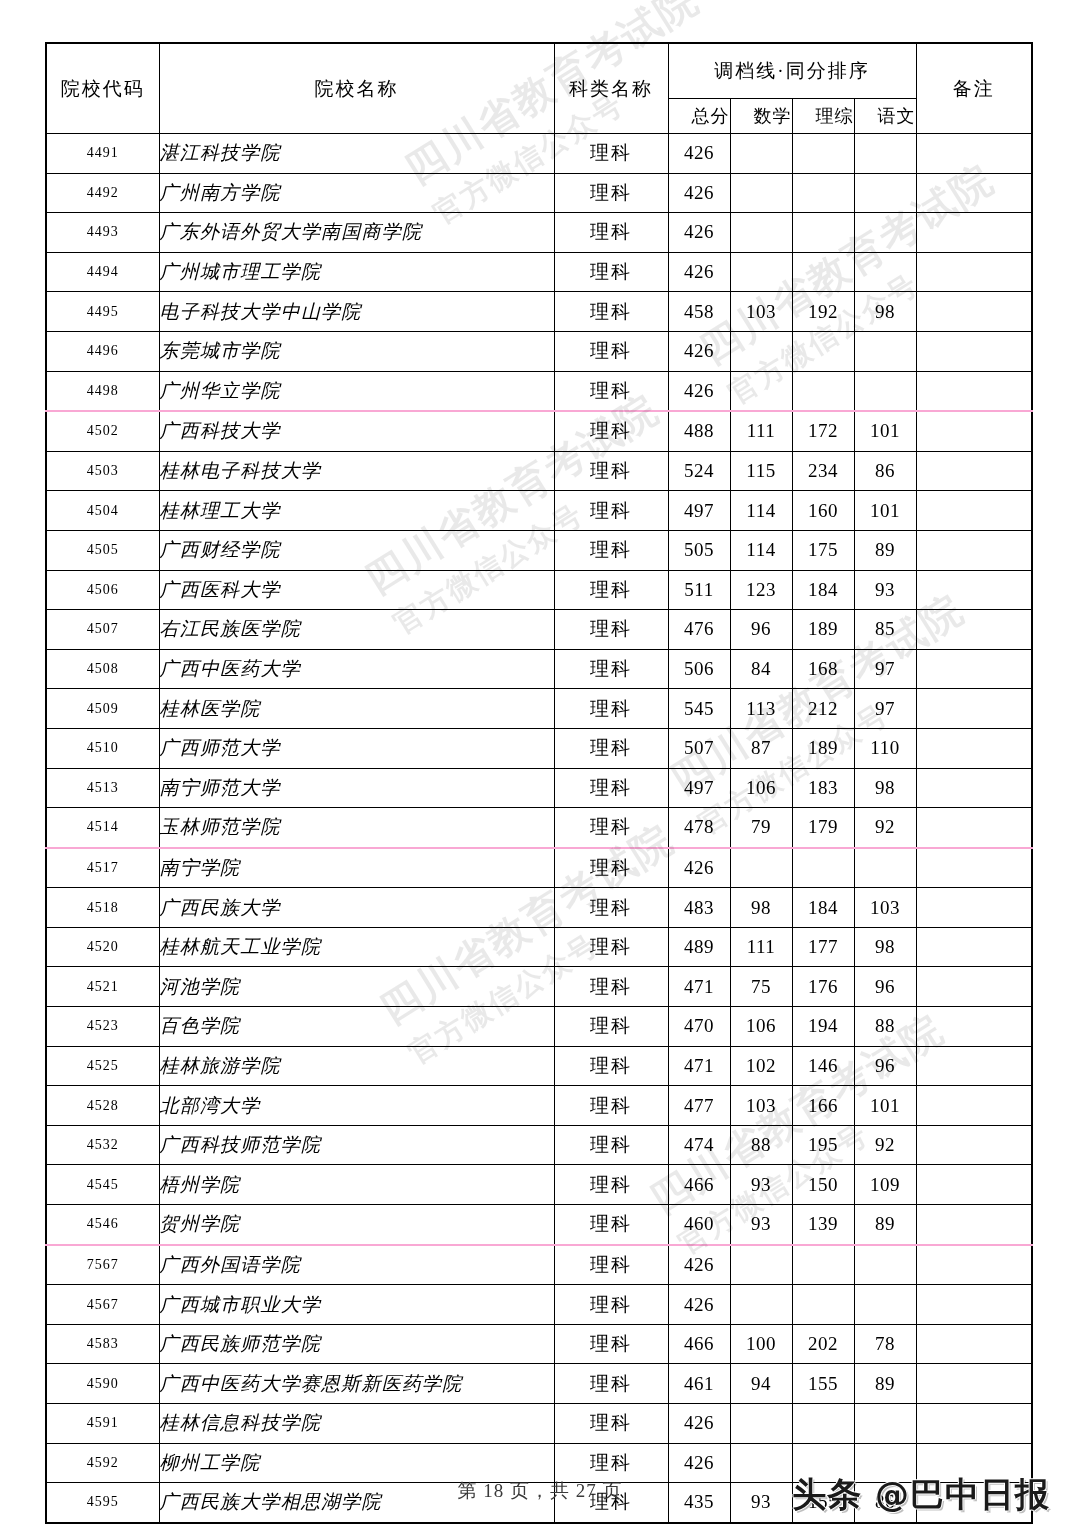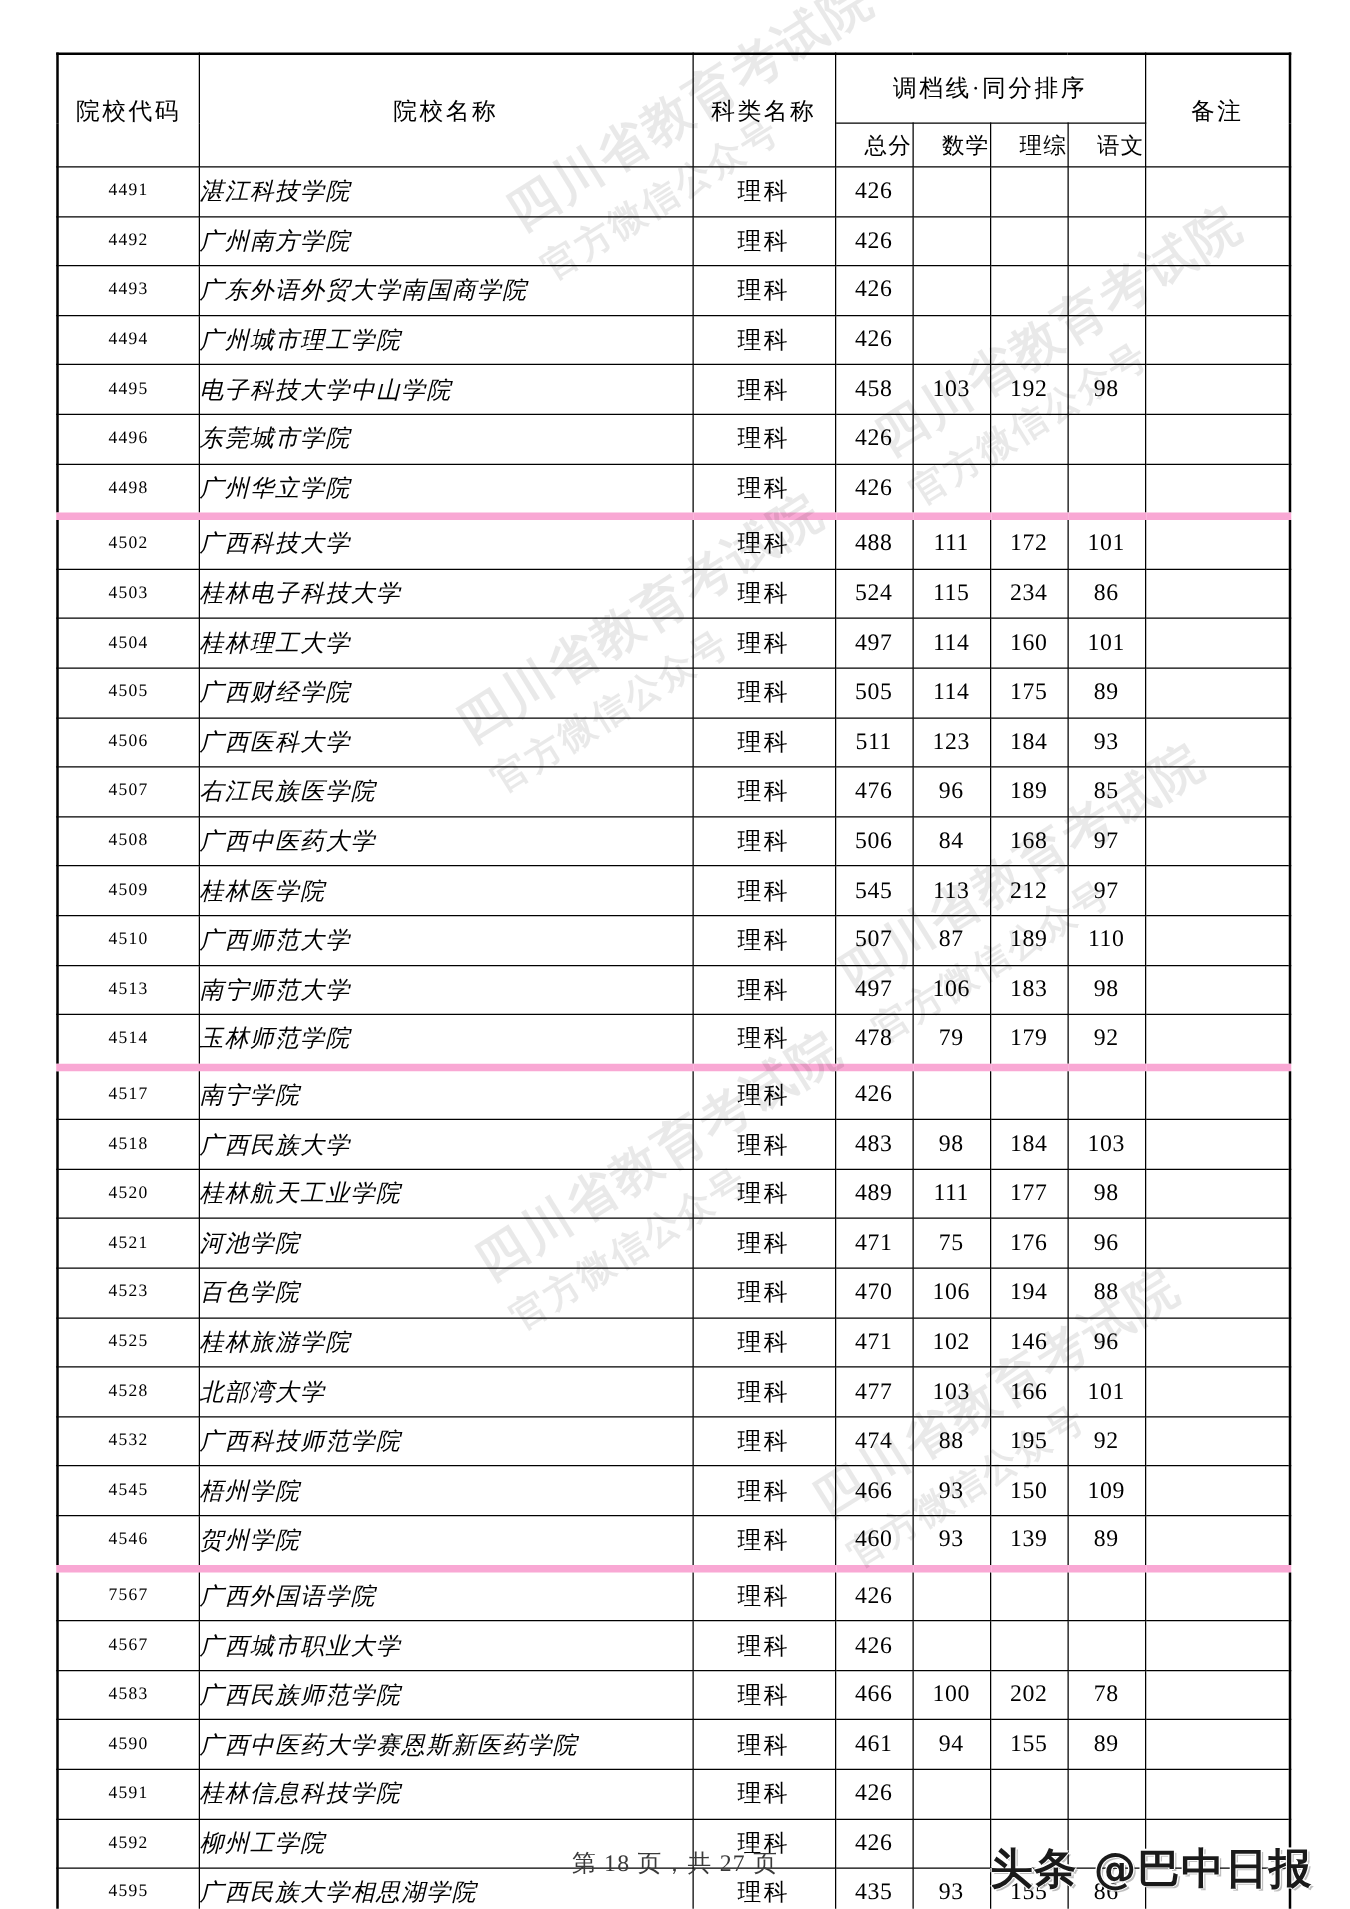--- a/index.html
+++ b/index.html
@@ -85,21 +85,21 @@
     height: 38.6px;
     font-size: 19px;
     vertical-align: middle;
   }
   td.c-code  { text-align: center; font-size: 14px; letter-spacing: 1px; }
   td.c-name  { text-align: left; padding-left: 10px; letter-spacing: 1.2px; font-style: italic; }
   td.c-type  { text-align: center; letter-spacing: 2px; }
   td.c-num   { text-align: center; letter-spacing: 0.5px; }
   td.c-note  { }
 
-  tr.sep-above td { border-top: 6px solid #f9a8d4; }
+  tr.sep-above td { border-top: 2px solid #f9a8d4; }
   tbody tr:last-child td { border-bottom: 2px solid #000; }
 
   
   #page-footer {
     position: absolute;
     left: 0;
     top: 1478px;
     width: 1080px;
     height: 40px;
     z-index: 2;

